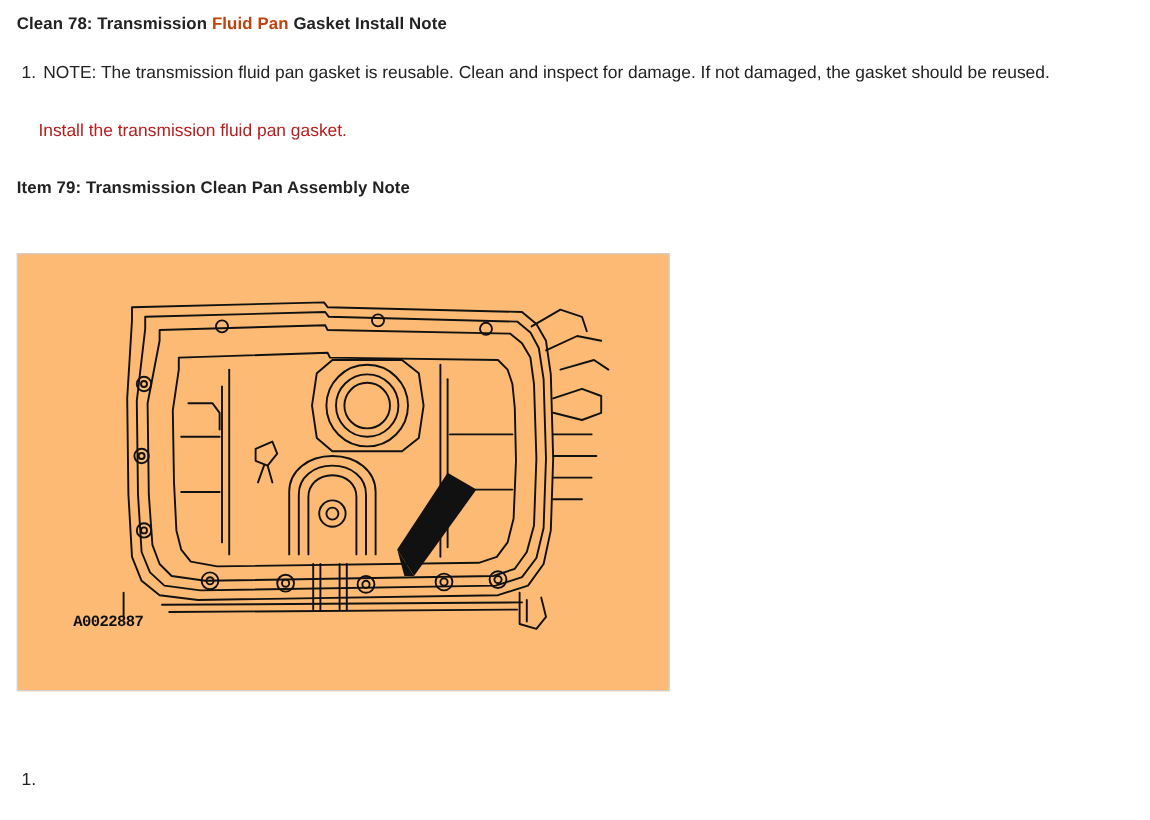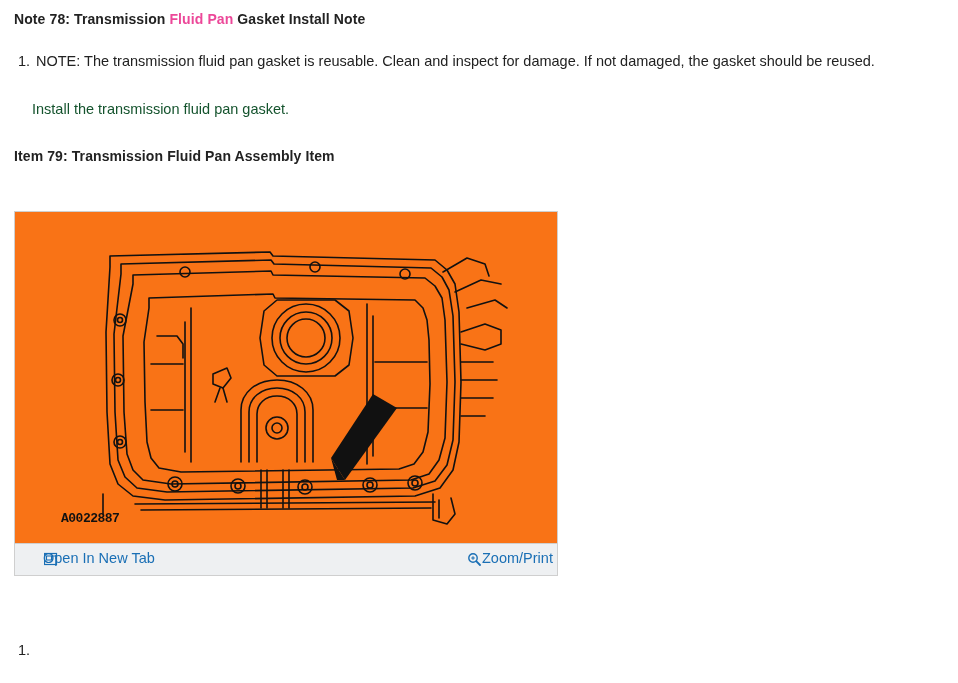--- a/index.html
+++ b/index.html
@@ -22,21 +22,21 @@
   }
   .heading {
     position: absolute;
     font-weight: bold;
     font-size: 14px;
     color: #222222;
     letter-spacing: 0.1px;
     white-space: nowrap;
   }
   .heading .link {
-    color: #ec4899;
+    color: #c2410c;
     font-weight: bold;
     margin-top: 33px;
   }
   #heading-78 { left: 14px; top: 11px; }
   #heading-79 { left: 14px; top: 148px; }
 
   .note-list {
     position: absolute;
     left: 14px;
     top: 51px;
@@ -60,31 +60,31 @@
     color: #222222;
   }
   .note-label {
     font-weight: normal;
   }
   .note-second-line {
     position: absolute;
     left: 32px;
     top: 101px;
     font-size: 14.5px;
-    color: #14532d;
+    color: #b91c1c;
   }
 
   .figure-box {
     position: absolute;
     left: 14px;
     top: 211px;
     width: 544px;
     height: 365px;
     border: 1px solid #cfcfcf;
-    background: #f97316;
+    background: #fdba74;
     box-sizing: border-box;
   }
   .figure-image {
     position: absolute;
     left: 0;
     top: 0;
     width: 542px;
     height: 330px;
     overflow: hidden;
   }
@@ -151,32 +151,32 @@
     left: 4px;
     top: 0;
   }
 </style>
 </head>
 <body>
 
 <div class="page">
 
   <div class="heading" id="heading-78">
-    <span>Note 78: Transmission </span><span class="link">Fluid Pan</span><span> Gasket Install Note</span>
+    <span>Clean 78: Transmission </span><span class="link">Fluid Pan</span><span> Gasket Install Note</span>
   </div>
 
   <ul class="note-list">
     <li>
       <span class="marker">1.</span><span class="note-label">NOTE:</span><span> The transmission fluid pan gasket is reusable. Clean and inspect for damage. If not damaged, the gasket should be reused.</span>
     </li>
   </ul>
 
   <div class="note-second-line">Install the transmission fluid pan gasket.</div>
 
-  <div class="heading" id="heading-79">Item 79: Transmission Fluid Pan Assembly Item</div>
+  <div class="heading" id="heading-79">Item 79: Transmission Clean Pan Assembly Note</div>
 
   <div class="figure-box">
 
     <div class="figure-image">
       <svg width="542" height="330" viewBox="0 0 542 330" xmlns="http://www.w3.org/2000/svg">
         <g fill="none" stroke="#111111" stroke-width="1.6" stroke-linejoin="round" stroke-linecap="round">
 
           <path d="M95 55 L95 44 L255 40 L258 44 L420 48 L432 58 L440 72 L444 100 L446 170 L444 230 L438 258 L425 276 L400 284 L150 288 L118 284 L103 272 L95 252 L92 200 L91 120 Z"></path>
 
           <path d="M106 62 L106 52 L256 48 L259 52 L416 56 L427 65 L434 78 L438 104 L440 170 L438 228 L432 253 L420 269 L398 276 L152 280 L122 276 L110 265 L103 248 L100 200 L99 122 Z"></path>
@@ -260,39 +260,20 @@
 
           <path d="M88 282 L88 302"></path>
         </g>
 
         <path d="M358 182 L382 196 L330 268 L316 246 Z" fill="#111111" stroke="none"></path>
         <path d="M316 246 L322 268 L330 268 Z" fill="#111111" stroke="none"></path>
       </svg>
       <div class="img-code">A0022887</div>
     </div>
 
-    <div class="figure-caption">
-      <span class="cap-icon" id="open-new-tab-icon">
-        <svg width="14" height="14" viewBox="0 0 14 14" xmlns="http://www.w3.org/2000/svg">
-          <rect x="0.5" y="1.5" width="12" height="11" fill="none" stroke="#1a6fb5" stroke-width="1.2"></rect>
-          <rect x="2.5" y="4" width="5" height="4" fill="none" stroke="#1a6fb5" stroke-width="1.1"></rect>
-          <path d="M8.5 4 L12 4 M12 4 L12 7" stroke="#1a6fb5" stroke-width="1.1" fill="none"></path>
-        </svg>
-      </span>
-      <a class="cap-link" id="open-new-tab">Open In New Tab</a>
-
-      <span class="cap-icon" id="zoom-print-icon">
-        <svg width="14" height="14" viewBox="0 0 14 14" xmlns="http://www.w3.org/2000/svg">
-          <circle cx="6" cy="6" r="4.2" fill="none" stroke="#1a6fb5" stroke-width="1.4"></circle>
-          <path d="M9.2 9.2 L13 13" stroke="#1a6fb5" stroke-width="1.8" stroke-linecap="round"></path>
-          <path d="M4.2 6 L7.8 6 M6 4.2 L6 7.8" stroke="#1a6fb5" stroke-width="1.1"></path>
-        </svg>
-      </span>
-      <a class="cap-link" id="zoom-print">Zoom/Print</a>
-    </div>
   </div>
 
   <ul class="final-list">
     <li>
       <span class="marker">1.</span>
     </li>
   </ul>
 
 </div>
 

